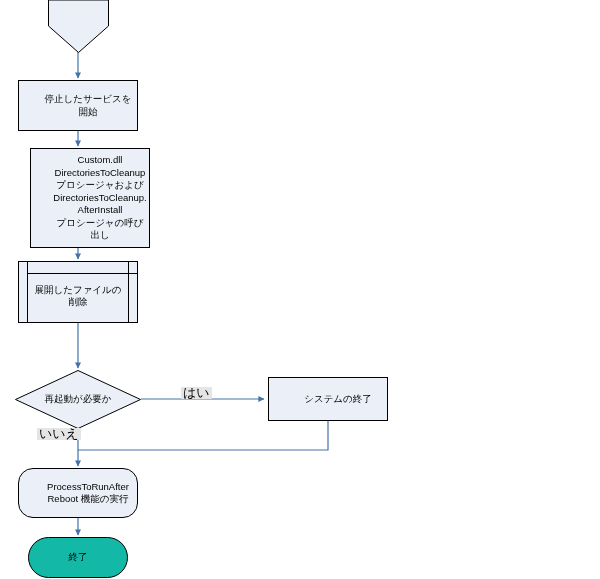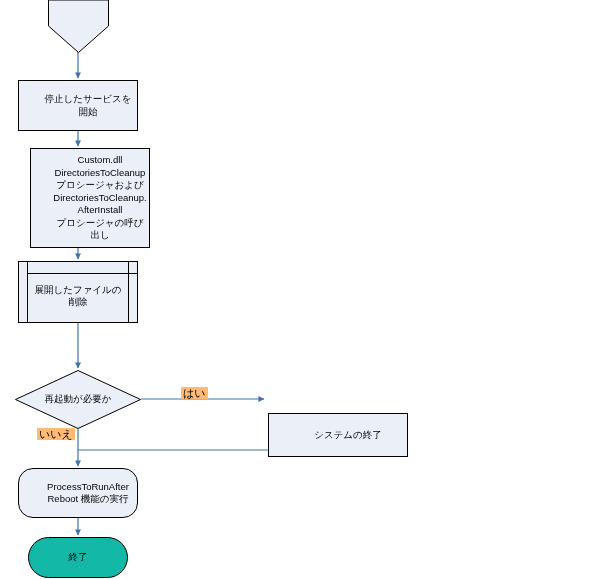--- a/index.html
+++ b/index.html
@@ -111,24 +111,24 @@
     left: 0;
     top: 0;
   }
   .dec .lbl {
     position: relative;
     z-index: 2;
   }
 
   .edge-label {
     position: absolute;
-    font-size: 11px;
+    font-size: 13px;
     line-height: 12px;
     color: #000000;
-    background: #fdba74;
+    background: #e5e5e5;
     padding: 0 2px;
     white-space: nowrap;
     font-family: Liberation Serif, serif;
   }
 </style>
 </head>
 <body>
 
 <div id="canvas">
 
@@ -185,21 +185,21 @@
 削除</span>
   </div>
 
   <div class="node dec" style="left:15px; top:370px; width:126px; height:59px;">
     <svg width="126" height="59" viewBox="0 0 126 59">
       <path d="M63,0.5 L125.5,29.5 L63,58.5 L0.5,29.5 Z" fill="#eaeff8" stroke="#000000" stroke-width="1"></path>
     </svg>
     <span class="lbl">再起動が必要か</span>
   </div>
 
-  <div class="node proc" style="left:268px; top:377px; width:140px; height:44px;margin-top:36px;">
+  <div class="node proc" style="left:268px; top:377px; width:120px; height:44px;">
     <span class="lbl">システムの終了</span>
   </div>
 
   <div class="node proc" style="left:18px; top:468px; width:120px; height:50px;border-radius:15px;">
     <span class="lbl">ProcessToRunAfter
 Reboot 機能の実行</span>
   </div>
 
   <div class="node term" style="left:28px; top:537px; width:100px; height:41px;">
     <span class="lbl">終了</span>

